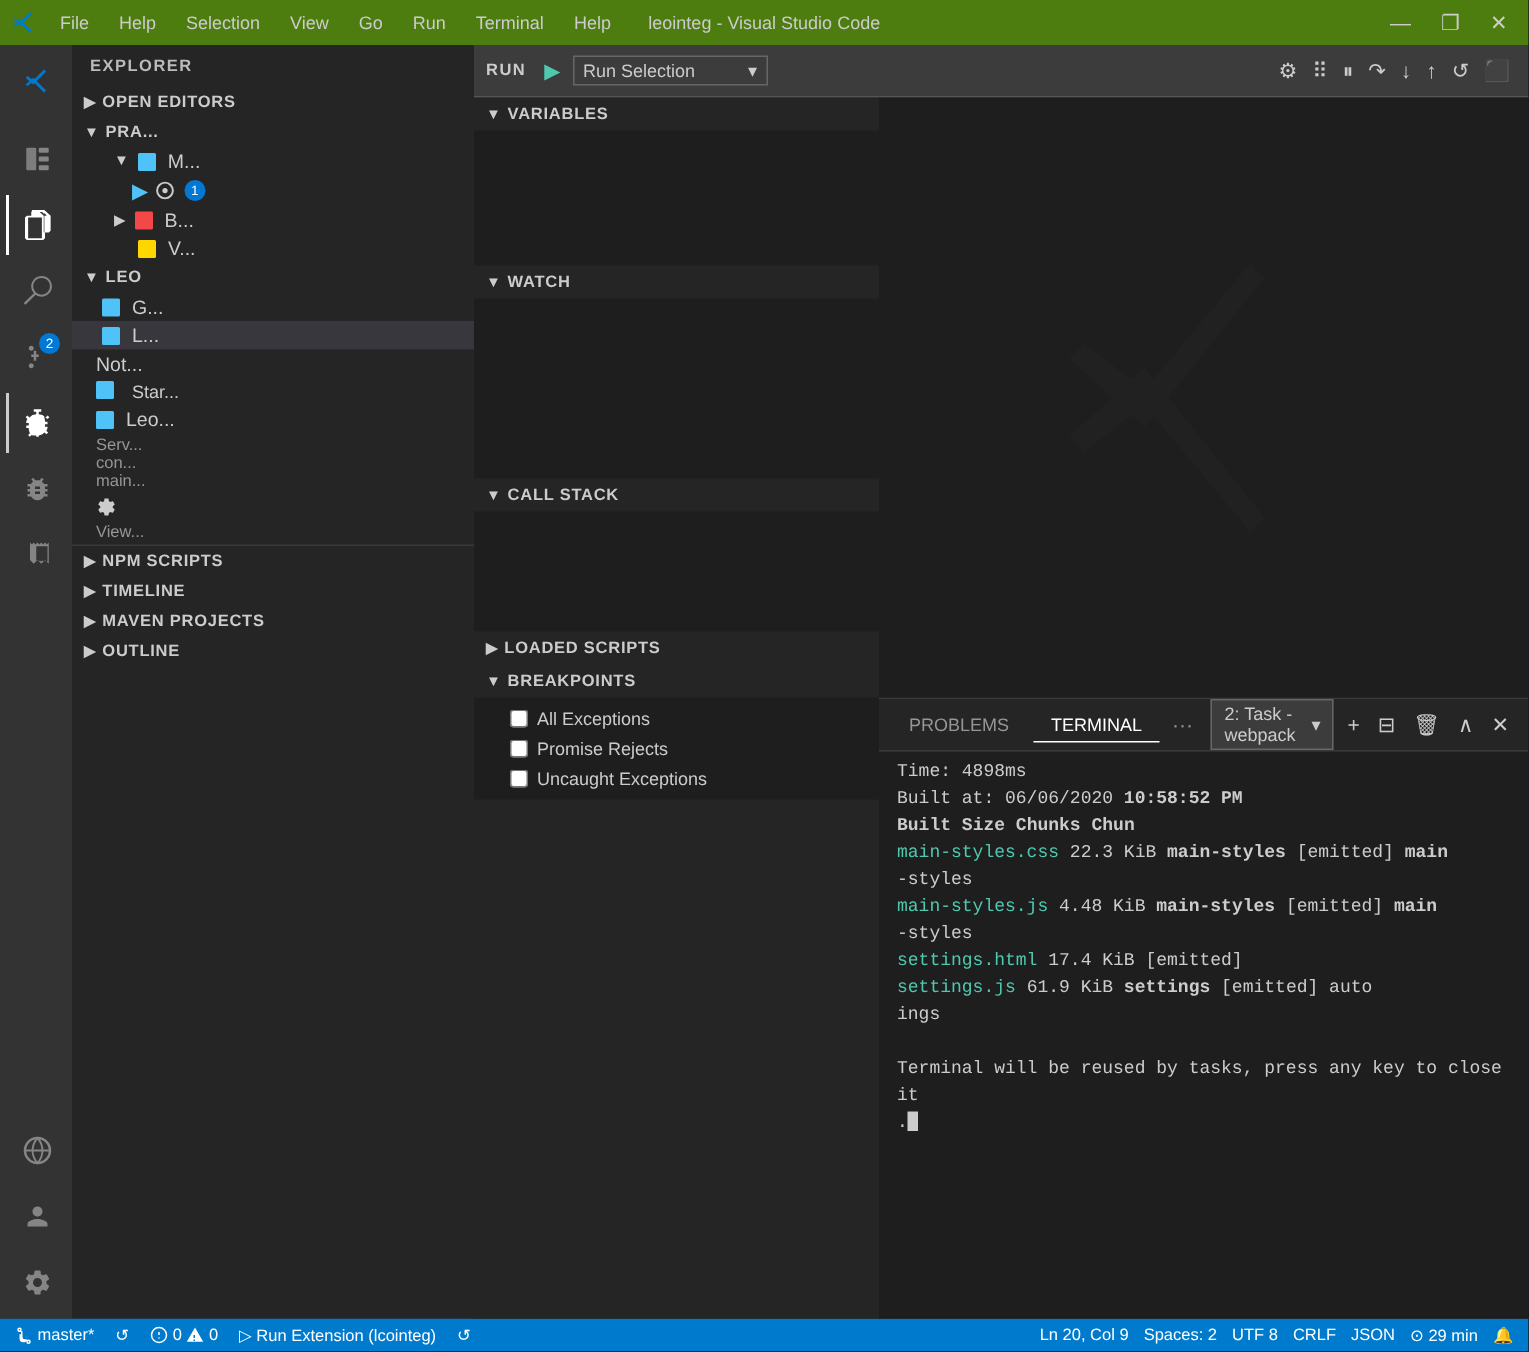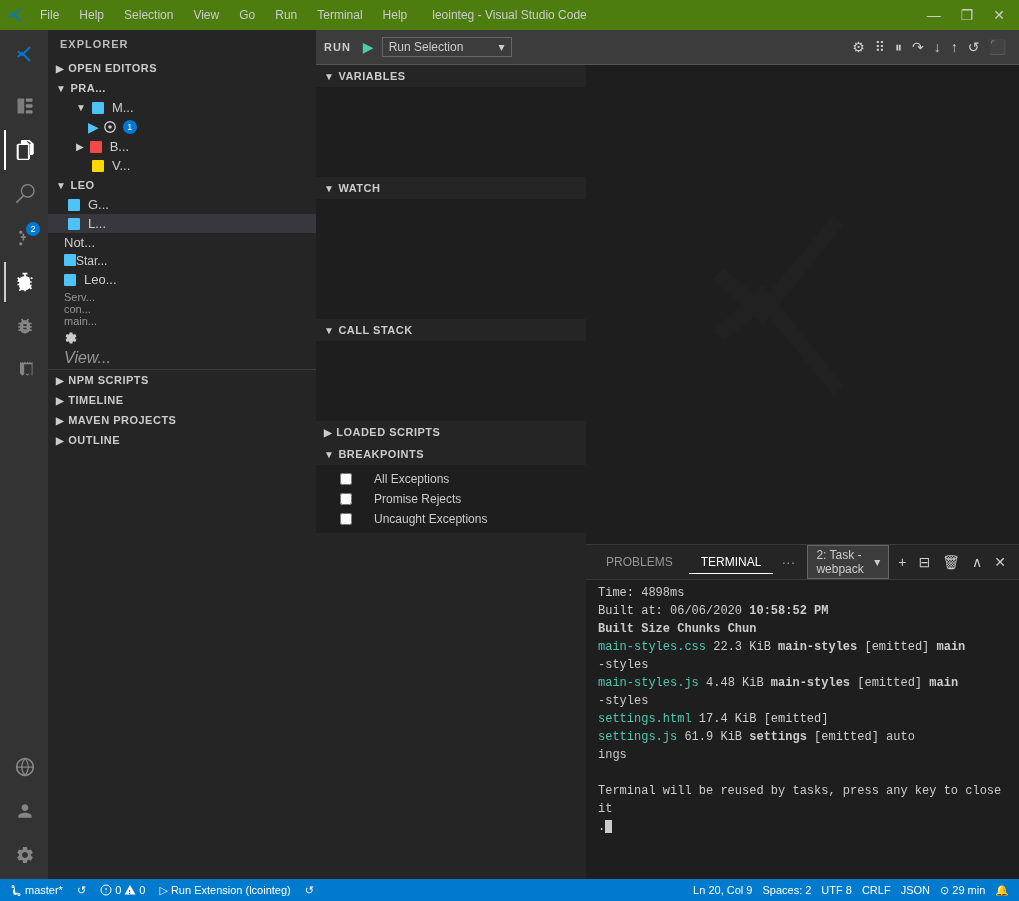--- a/index.html
+++ b/index.html
@@ -232,21 +232,21 @@
       background: #1e1e1e;
     }
 
     
     .breakpoint-item {
       display: flex;
       align-items: center;
       padding: 3px 8px 3px 24px;
       font-size: 12px;
       color: #cccccc;
-      gap: 22px;
+      gap: 6px;
     }
     .breakpoint-item input[type="checkbox"] {
       cursor: pointer;
       width: 12px;
       height: 12px;
     }
 
     
     .sidebar-bottom-sections {
       border-top: 1px solid #3a3a3a;
@@ -273,21 +273,21 @@
       justify-content: center;
     }
     .vscode-watermark {
       opacity: 0.05;
       width: 200px;
       height: 200px;
     }
 
     
     .terminal-panel {
-      height: 335px;
+      height: 414px;
       background: #1e1e1e;
       border-top: 1px solid #3a3a3a;
       display: flex;
       flex-direction: column;
     }
     .terminal-tabs {
       display: flex;
       align-items: center;
       background: #252526;
       height: 35px;
@@ -565,41 +565,41 @@
         <span style="margin-left:4px;">G...</span>
       </div>
 
       <div class="explorer-item" style="padding-left:20px; background:#37373d;">
         <div style="width:12px;height:12px;background:#4fc3f7;border-radius:1px;"></div>
         <span style="margin-left:4px;">L...</span>
       </div>
       <div class="explorer-item">
         <span>Not...</span>
       </div>
-      <div style="display:flex;align-items:flex-start;padding:2px 8px 2px 16px;gap:0;">
+      <div style="display:flex;align-items:flex-start;padding:2px 8px 2px 16px;gap:12px;">
         <div style="width:12px;height:12px;background:#4fc3f7;border-radius:1px;"></div>
         <span>Star...</span>
       </div>
       <div class="explorer-item">
         <div style="width:12px;height:12px;background:#4fc3f7;border-radius:1px;margin-right:4px;"></div>
         <span>Leo...</span>
       </div>
 
       <div style="padding: 2px 8px 2px 8px;">
         <div style="font-size:11px; color:#969696; padding-left:8px;">Serv...</div>
         <div style="font-size:11px; color:#969696; padding-left:8px;">con...</div>
         <div style="font-size:11px; color:#969696; padding-left:8px;">main...</div>
       </div>
       <div style="display:flex;align-items:center;padding:2px 8px 2px 16px;gap:4px;">
         <svg width="14" height="14" viewBox="0 0 24 24" fill="#cccccc">
             <path d="M19.14 12.94c.04-.3.06-.61.06-.94 0-.32-.02-.64-.07-.94l2.03-1.58c.18-.14.23-.41.12-.61l-1.92-3.32c-.12-.22-.37-.29-.59-.22l-2.39.96c-.5-.38-1.03-.7-1.62-.94l-.36-2.54c-.04-.24-.24-.41-.48-.41h-3.84c-.24 0-.43.17-.47.41l-.36 2.54c-.59.24-1.13.57-1.62.94l-2.39-.96c-.22-.08-.47 0-.59.22L2.74 8.87c-.12.21-.08.47.12.61l2.03 1.58c-.05.3-.09.63-.09.94s.02.64.07.94l-2.03 1.58c-.18.14-.23.41-.12.61l1.92 3.32c.12.22.37.29.59.22l2.39-.96c.5.38 1.03.7 1.62.94l.36 2.54c.05.24.24.41.48.41h3.84c.24 0 .44-.17.47-.41l.36-2.54c.59-.24 1.13-.56 1.62-.94l2.39.96c.22.08.47 0 .59-.22l1.92-3.32c.12-.22.07-.47-.12-.61l-2.01-1.58z"></path>
           </svg>
       </div>
 
-      <div class="explorer-item" style="color:#969696; font-size:16px;font-style:italic;">
+      <div class="explorer-item" style="color:#969696; font-size:11px;">
         <span>View...</span>
       </div>
     </div>
 
     <div class="sidebar-bottom-sections">
       <div class="bottom-section-header">
         <span class="chevron">▶</span>
         <span>NPM SCRIPTS</span>
       </div>
       <div class="bottom-section-header">

